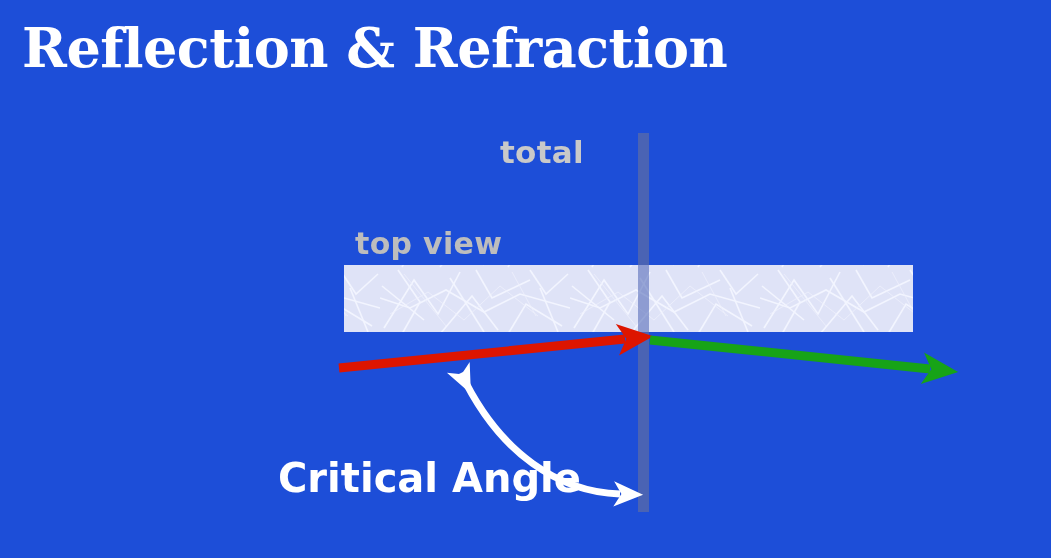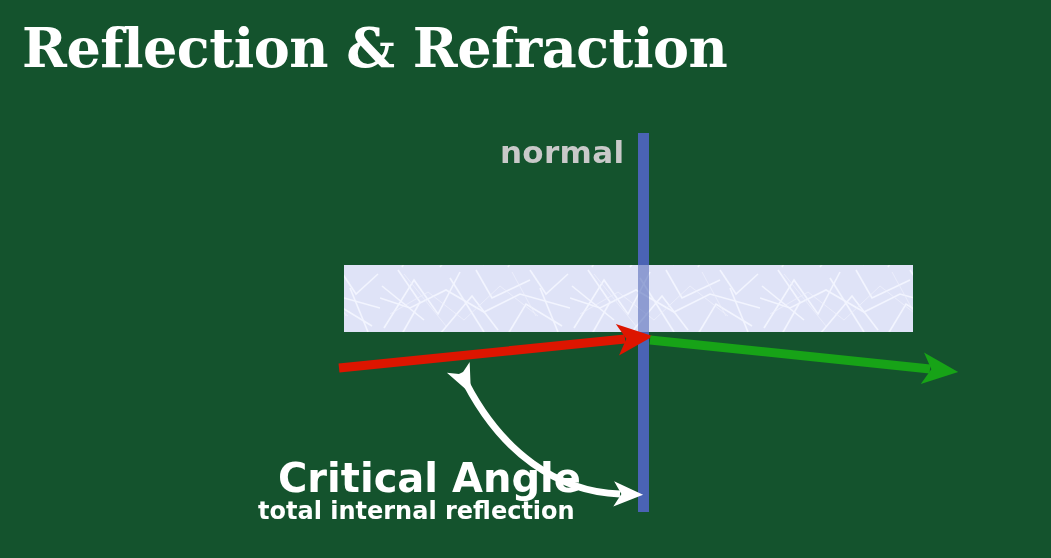--- a/index.html
+++ b/index.html
@@ -4,21 +4,21 @@
 <style>
   html, body {
     margin: 0;
     padding: 0;
     background: #4a4a4a;
   }
   #stage {
     position: relative;
     width: 1051px;
     height: 558px;
-    background: #14532d;
+    background: #1d4ed8;
     overflow: hidden;
     font-family: "DejaVu Sans", sans-serif;
   }
 
   
   #title {
     position: absolute;
     left: 22px;
     top: 21px;
     font-family: "DejaVu Serif", serif;
@@ -128,20 +128,20 @@
 
     <rect x="638" y="265" width="11" height="67" fill="#4a63b4" opacity="0.55"></rect>
 
     <line x1="339" y1="368" x2="625" y2="339" stroke="#dd1500" stroke-width="9" stroke-linecap="butt" marker-end="url(#redHead)"></line>
 
     <line x1="650" y1="340" x2="930" y2="369" stroke="#17a317" stroke-width="9" stroke-linecap="butt" marker-end="url(#greenHead)"></line>
 
     <path d="M 461 373 C 500 455 560 492 620 494" stroke="#ffffff" stroke-width="7" fill="none" stroke-linecap="butt" marker-start="url(#whiteHeadStart)" marker-end="url(#whiteHeadEnd)"></path>
   </svg>
 
-  <div class="diagram-label" id="normal-label">normal</div>
+  <div class="diagram-label" id="normal-label">total</div>
 
+  <div class="diagram-label" id="topview-label">top view</div>
 
   <div class="diagram-label" id="critical-angle-label">Critical Angle</div>
 
-  <div class="diagram-label" id="tir-label">total internal reflection</div>
 
 </div>
 
 </body></html>

